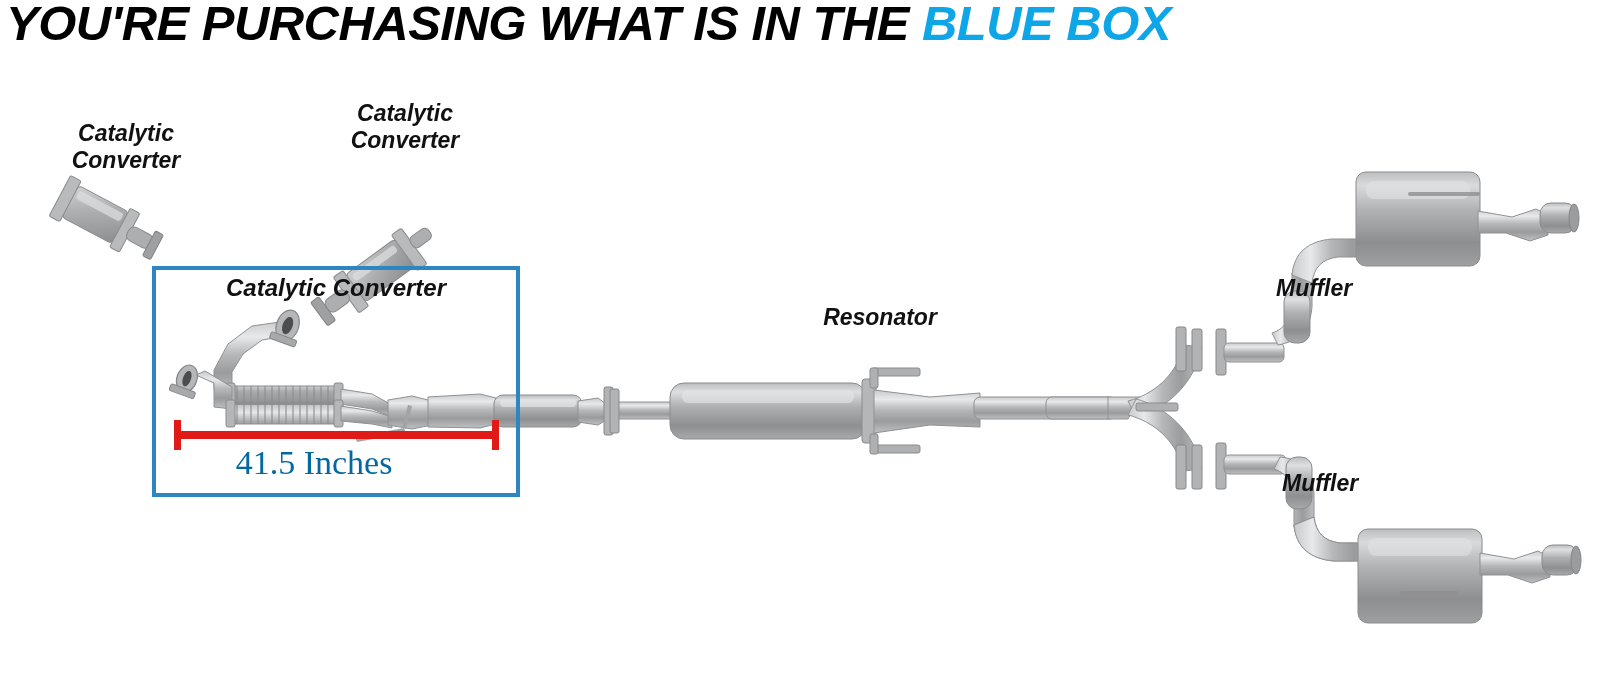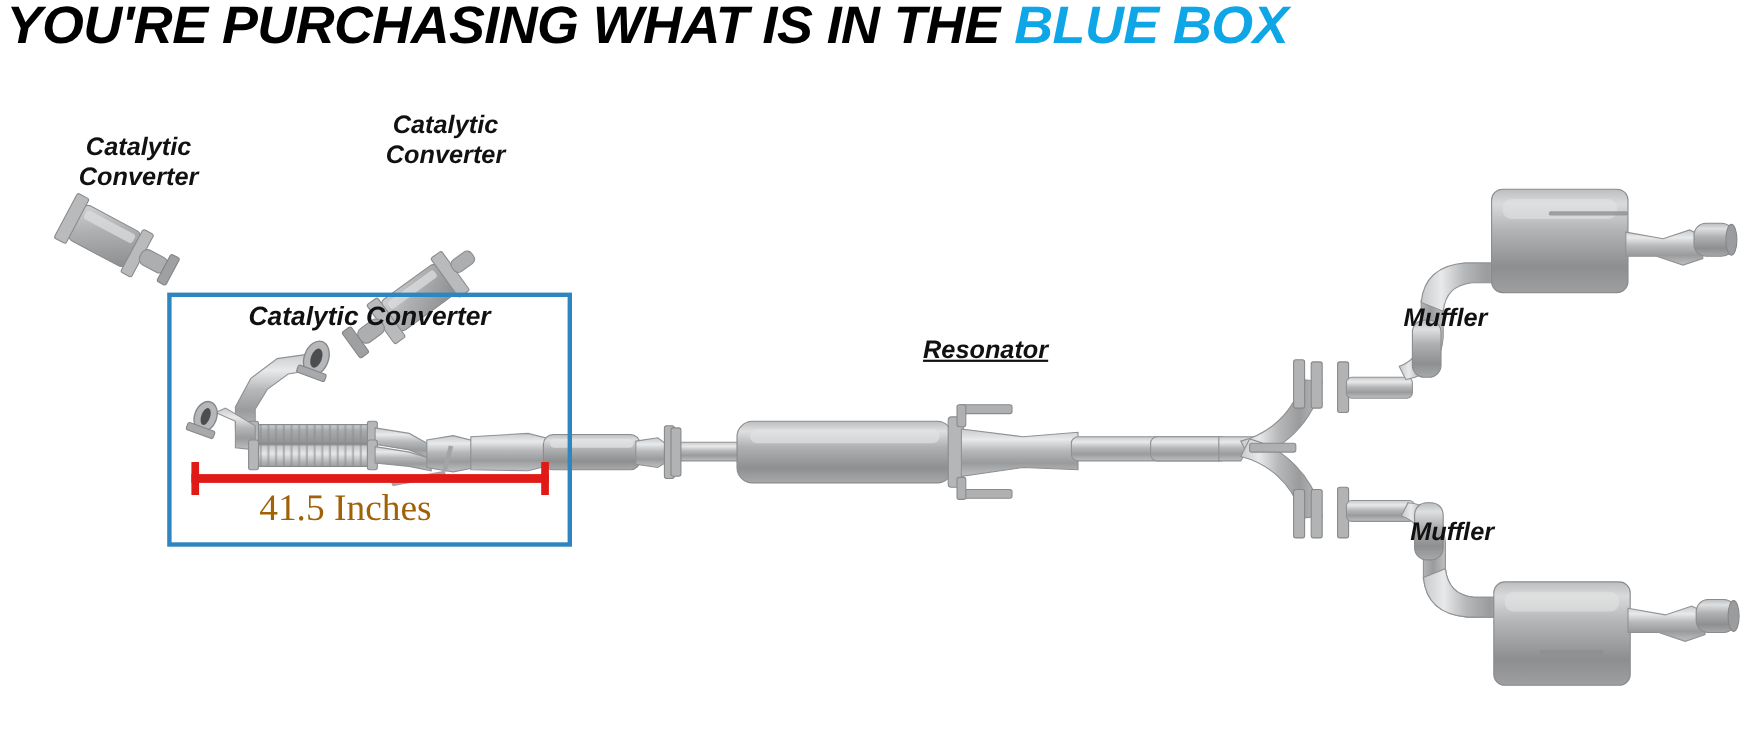--- a/index.html
+++ b/index.html
@@ -102,21 +102,21 @@
   #dim-cap-l { left: 0; }
   #dim-cap-r { left: 318px; }
   #dim-text {
     position: absolute;
     left: 152px;
     top: 444px;
     width: 324px;
     text-align: center;
     font-family: "Liberation Serif", serif;
     font-size: 34px;
-    color: #a16207;
+    color: #0369a1;
   }
 
   
   .art {
     position: absolute;
     pointer-events: none;
   }
 </style>
 </head>
 <body>
@@ -294,21 +294,21 @@
       <ellipse cx="1576" cy="515" rx="5" ry="14" fill="#9B9C9E" stroke="#85868A" stroke-width="1"></ellipse>
     </g>
   </svg>
 
   <div class="plabel" style="left:36px; top:120px; width:180px;">Catalytic
 Converter</div>
 
   <div class="plabel" style="left:310px; top:100px; width:190px;">Catalytic
 Converter</div>
 
-  <div class="plabel" style="left:746px; top:304px; width:300px;text-decoration:underline;">Resonator</div>
+  <div class="plabel" style="left:730px; top:304px; width:300px;">Resonator</div>
 
   <div class="plabel" style="left:1276px; top:275px; width:180px; text-align:left;">Muffler</div>
 
   <div class="plabel" style="left:1282px; top:470px; width:180px; text-align:left;">Muffler</div>
 
   <div id="blue-box"></div>
   <div id="blue-box-label">Catalytic Converter</div>
 
   <div id="dim-wrap">
     <div id="dim-bar"></div>

